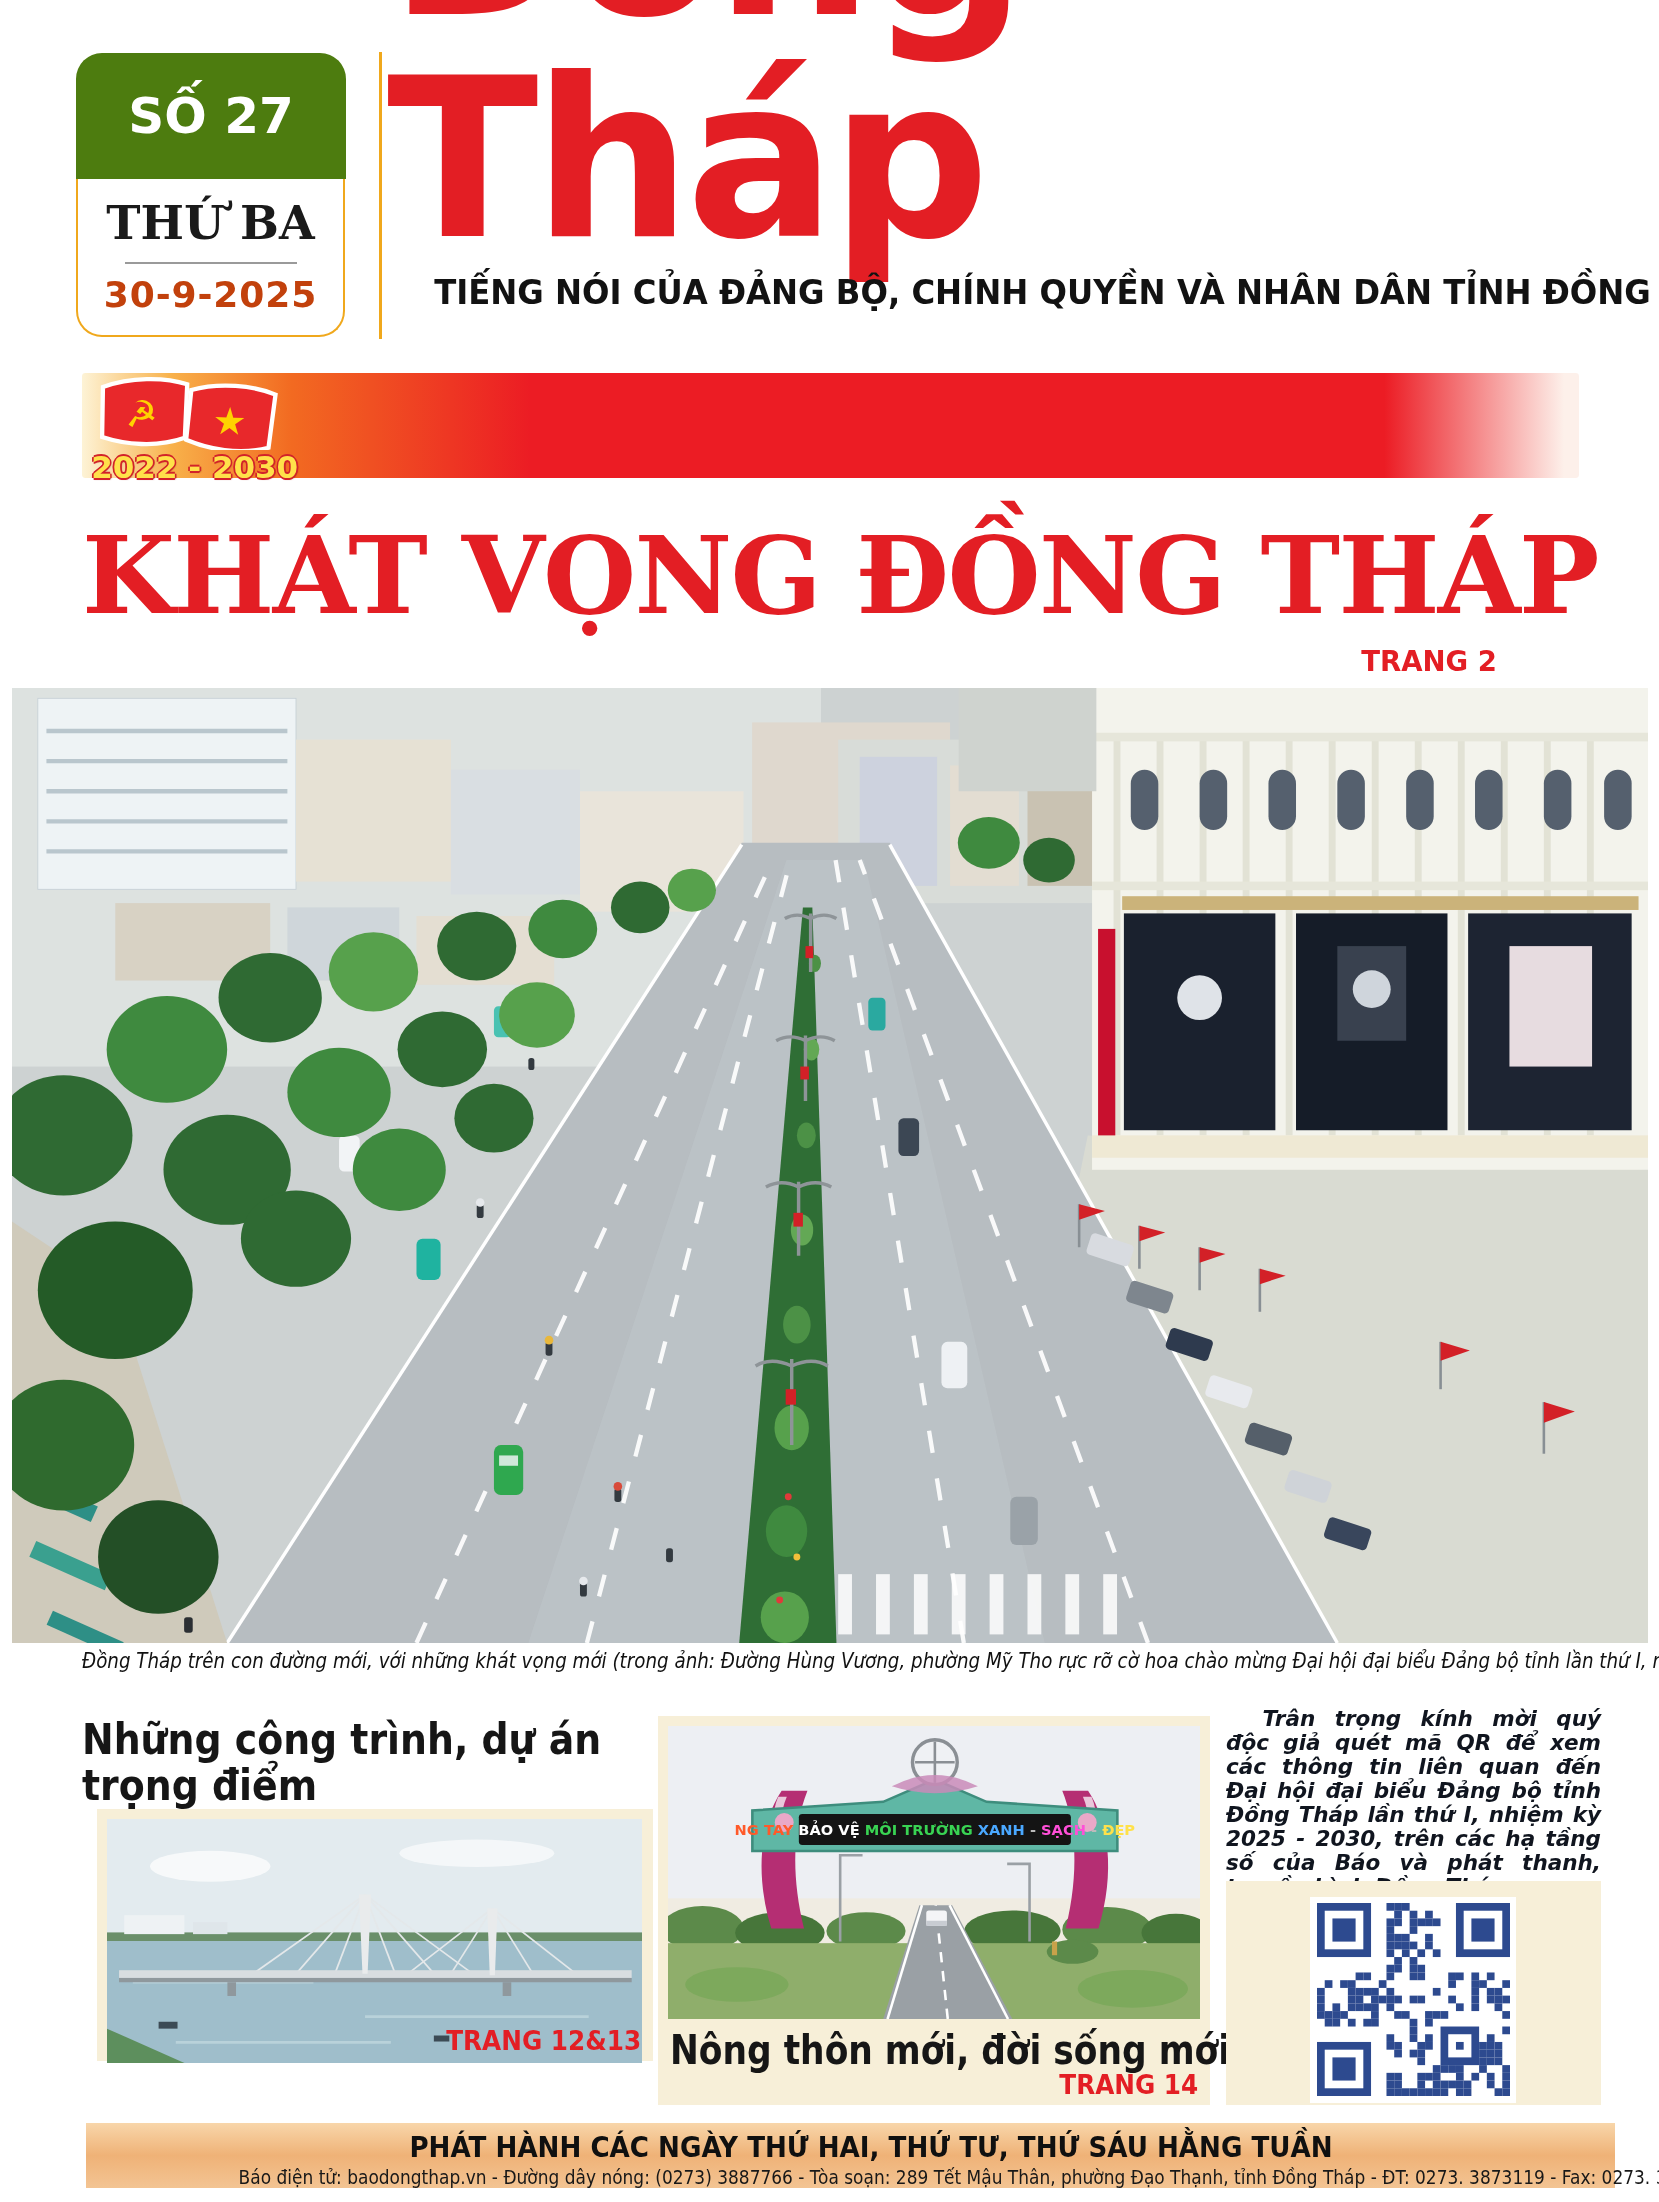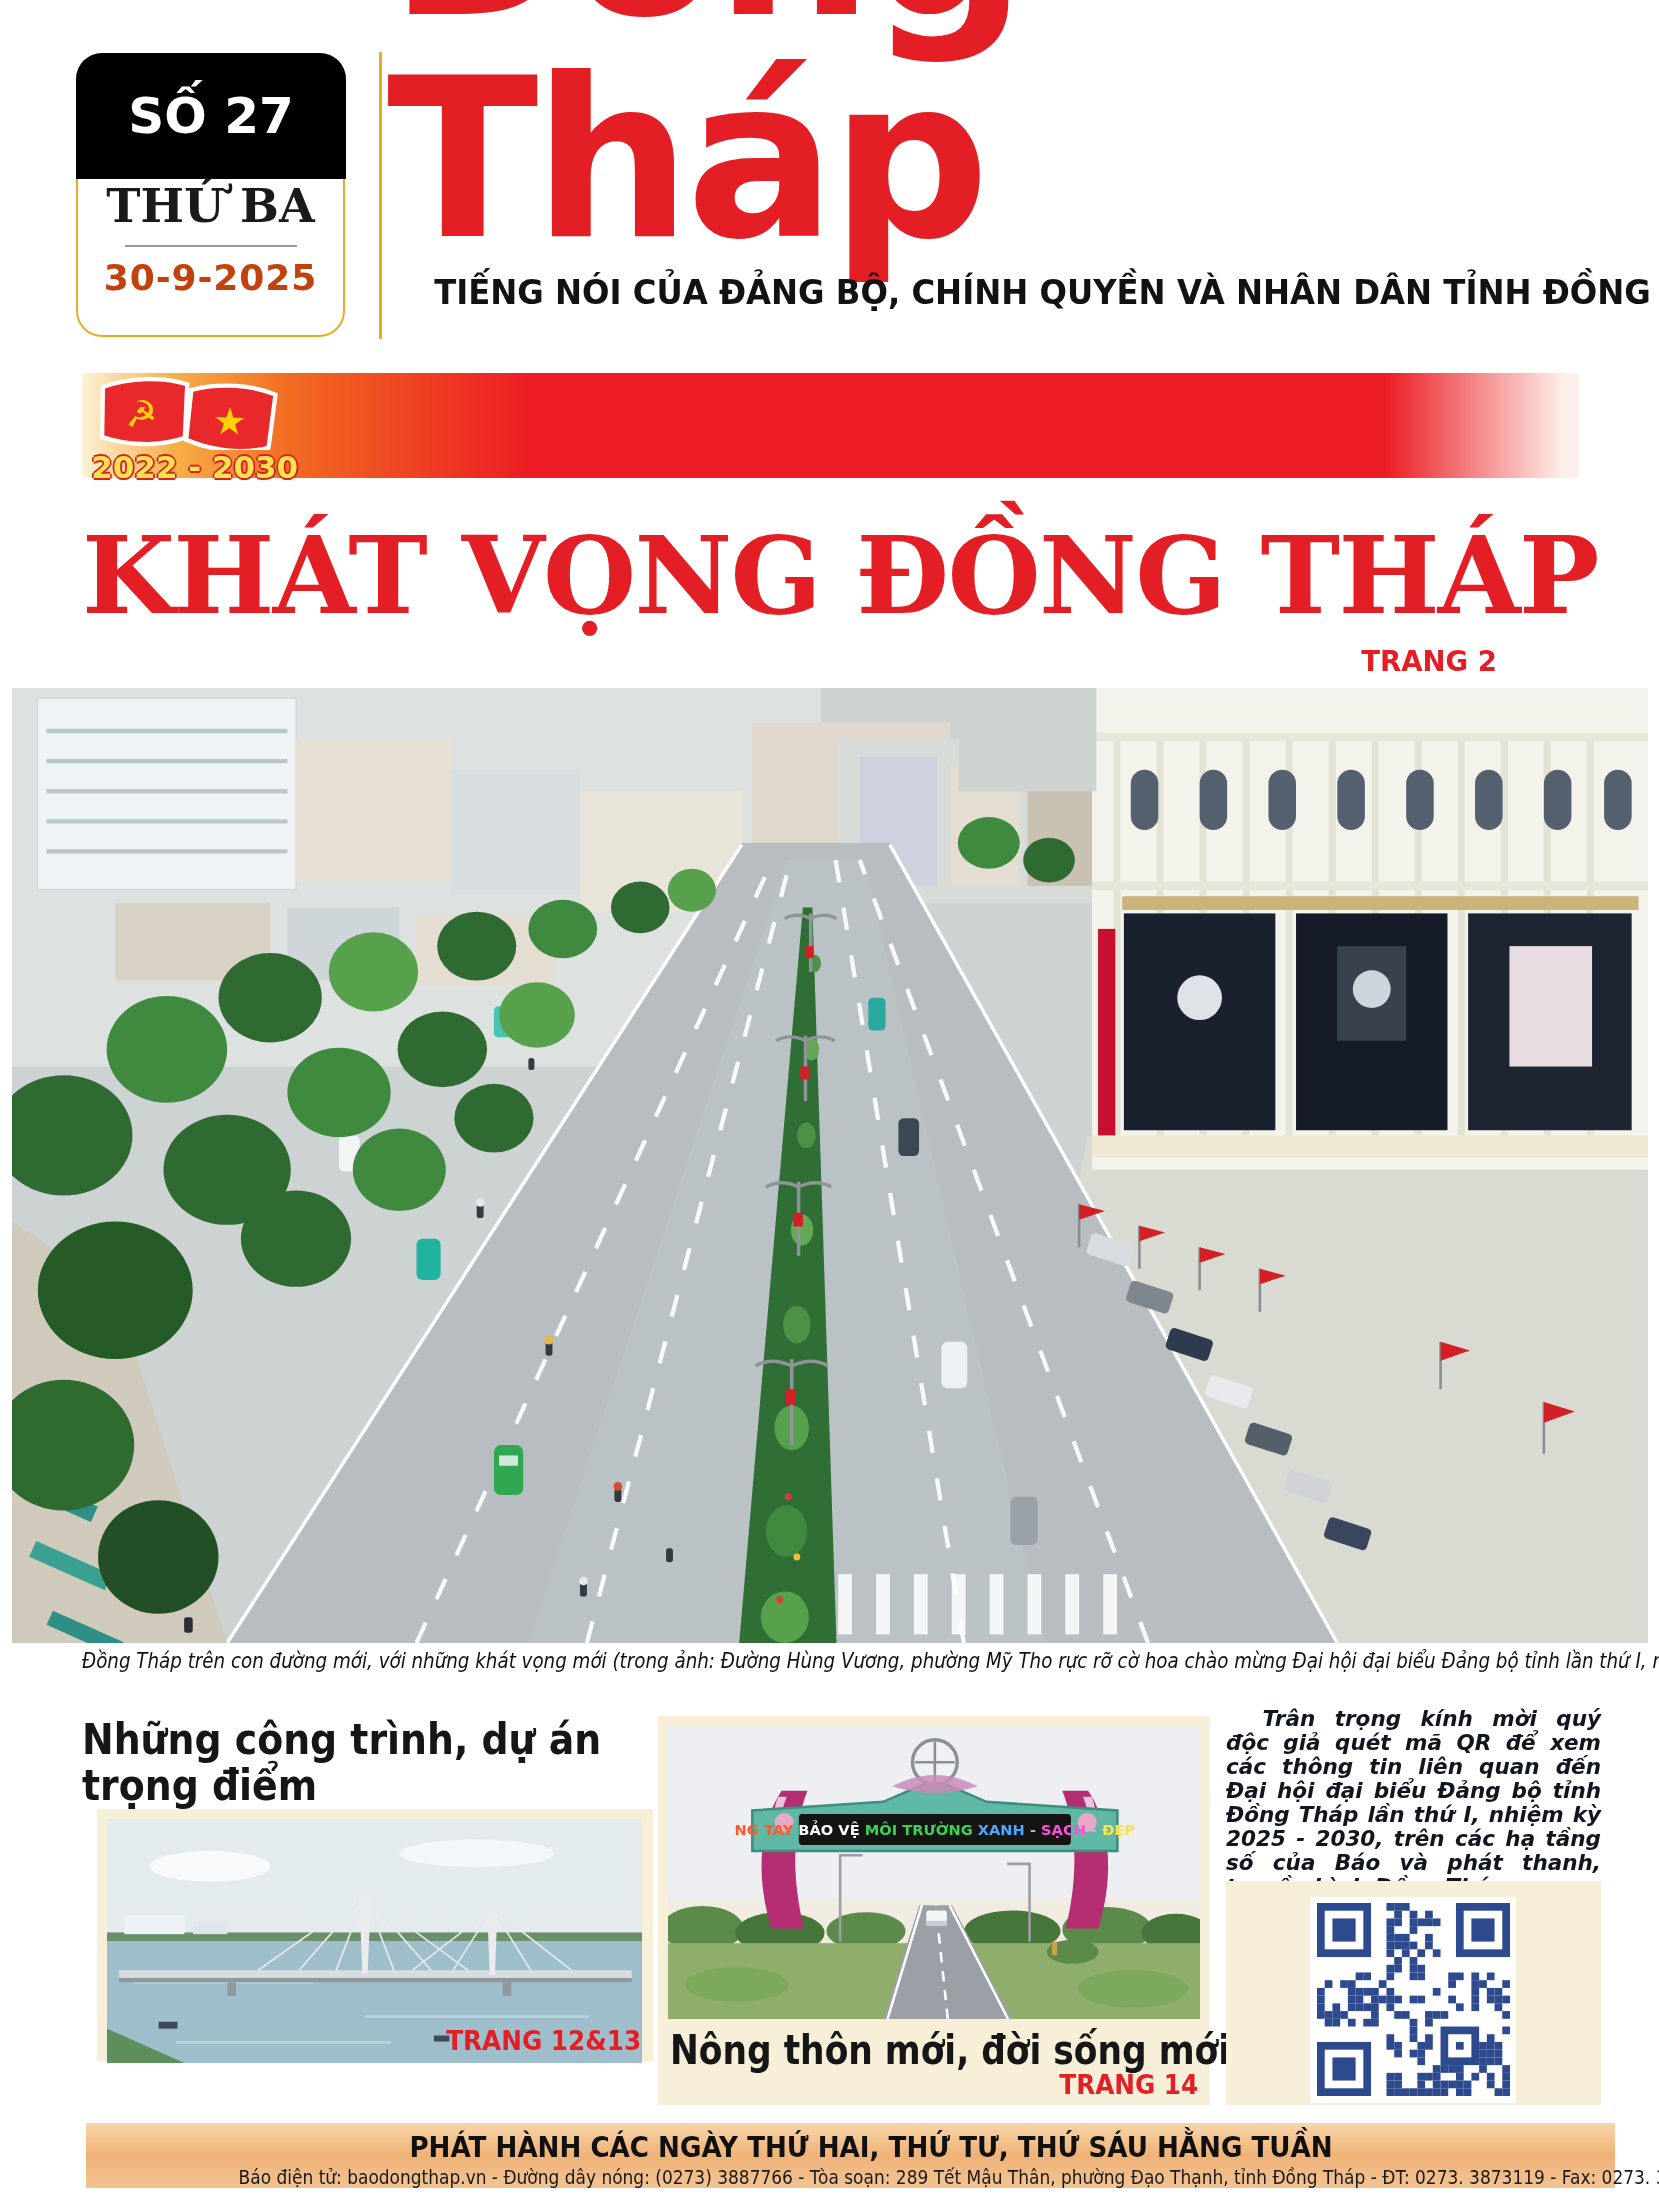--- a/index.html
+++ b/index.html
@@ -2,27 +2,27 @@
 <html style="font-size:13.8px"><head>
 <meta charset="utf-8">
 <style>
   html,body{margin:0;padding:0;background:#ffffff;}
   #page{position:relative;width:1660px;height:2203px;background:#ffffff;overflow:hidden;
         font-family:"DejaVu Sans","Liberation Sans",sans-serif;}
   .abs{position:absolute;}
 
   
   .issue-box{left:76px;top:53px;width:270px;height:284px;}
-  .issue-top{position:absolute;left:0;top:0;width:100%;height:126px;background:#000000;
+  .issue-top{position:absolute;left:0;top:0;width:100%;height:126px;background:#4d7c0f;
              border-radius:26px 26px 0 0;display:flex;align-items:center;justify-content:center;}
   .issue-top span{color:#fff;font-weight:bold;font-size:50px;}
   .issue-bottom{position:absolute;left:0;top:126px;width:265px;height:156px;background:#fff;
                 border:2.6px solid #f0a81c;border-top:none;border-radius:0 0 26px 26px;text-align:center;}
   .issue-day{font-family:"DejaVu Serif","Liberation Serif",serif;font-weight:bold;font-size:46px;
-             color:#1a1a1a;}
+             color:#1a1a1a;margin-top:17px;}
   .issue-rule{width:172px;height:1.7px;background:#9a9a9a;margin:12px auto 10.3px auto;}
   .issue-date{font-weight:bold;font-size:36px;color:#c2410c;letter-spacing:0.9px;}
   .header-sep{left:379px;top:52px;width:2.6px;height:287px;background:#f0a81c;}
 
   
   .masthead{left:387px;top:13.8px;width:1230px;height:256px;display:flex;align-items:flex-end;justify-content:center;}
   .masthead span{font-weight:bold;font-size:222px;letter-spacing:-5.2px;color:#e31e24;line-height:1;}
   .tagline{left:404px;top:272px;width:1205px;text-align:center;font-weight:bold;font-size:34px;color:#121212;
            transform:scaleX(.95);transform-origin:center;white-space:nowrap;}
 

